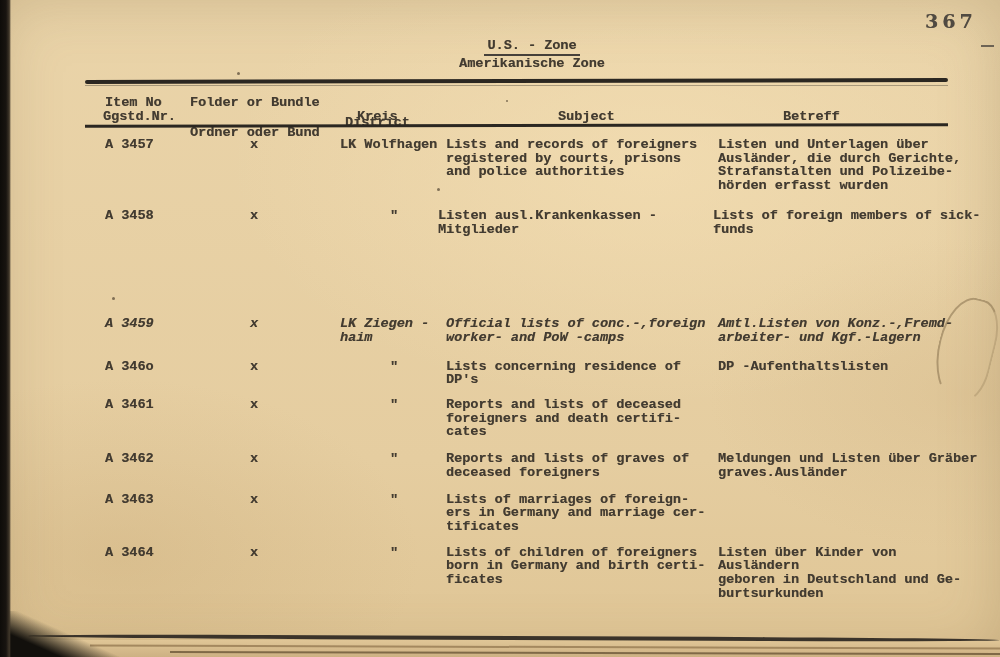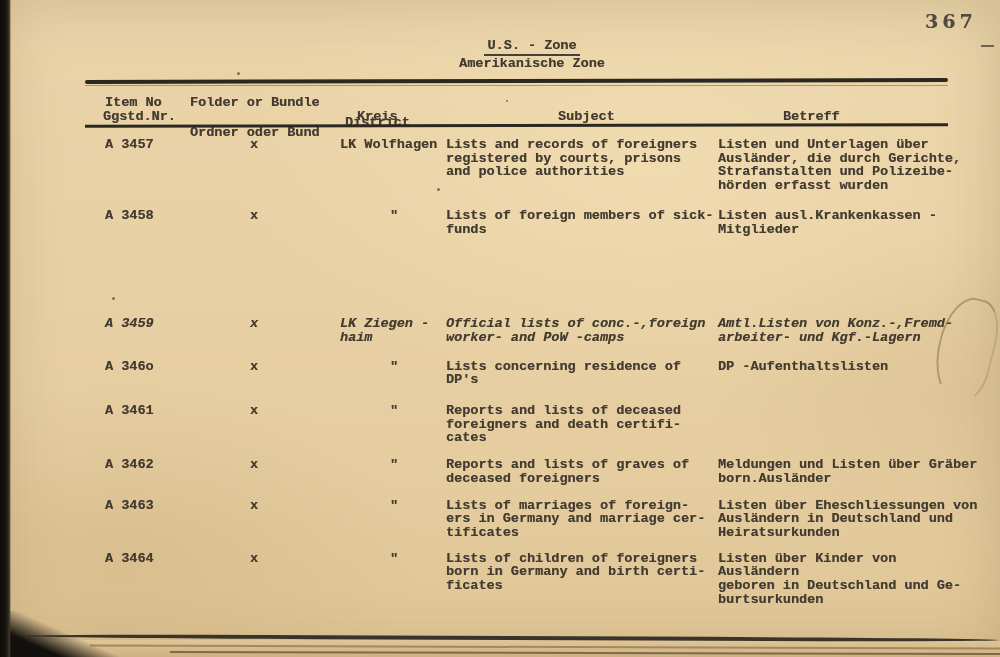--- a/index.html
+++ b/index.html
@@ -129,38 +129,38 @@
         <div class="cell c-betreff">Listen und Unterlagen über
 Ausländer, die durch Gerichte,
 Strafanstalten und Polizeibe-
 hörden erfasst wurden</div>
       </div>
 
       <div class="row" style="margin-bottom:81px;">
         <div class="cell c-item">A 3458</div>
         <div class="cell c-folder">x</div>
         <div class="cell c-district ditto">"</div>
+        <div class="cell c-betreff">Listen ausl.Krankenkassen -
+Mitglieder</div>
         <div class="cell c-subject">Lists of foreign members of sick-
 funds</div>
-        <div class="cell c-betreff">Listen ausl.Krankenkassen -
-Mitglieder</div>
       </div>
 
       <div class="row" style="margin-bottom:15px;font-style:italic;">
         <div class="cell c-item">A 3459</div>
         <div class="cell c-folder">x</div>
         <div class="cell c-district">LK Ziegen -
 haim</div>
         <div class="cell c-subject">Official lists of conc.-,foreign
 worker- and PoW -camps</div>
         <div class="cell c-betreff">Amtl.Listen von Konz.-,Fremd-
 arbeiter- und Kgf.-Lagern</div>
       </div>
 
-      <div class="row" style="margin-bottom:17px;">
+      <div class="row" style="margin-bottom:11px;">
         <div class="cell c-item">A 346o</div>
         <div class="cell c-folder">x</div>
         <div class="cell c-district ditto">"</div>
         <div class="cell c-subject">Lists concerning residence of
 DP's</div>
         <div class="cell c-betreff">DP -Aufenthaltslisten</div>
       </div>
 
       <div class="row" style="margin-bottom:13px;">
         <div class="cell c-item">A 3461</div>
@@ -171,33 +171,30 @@
 cates</div>
       </div>
 
       <div class="row" style="margin-bottom:13px;">
         <div class="cell c-item">A 3462</div>
         <div class="cell c-folder">x</div>
         <div class="cell c-district ditto">"</div>
         <div class="cell c-subject">Reports and lists of graves of
 deceased foreigners</div>
         <div class="cell c-betreff">Meldungen und Listen über Gräber
-born.Ausländer</div>
+graves.Ausländer</div>
       </div>
 
       <div class="row" style="margin-bottom:12px;">
         <div class="cell c-item">A 3463</div>
         <div class="cell c-folder">x</div>
         <div class="cell c-district ditto">"</div>
         <div class="cell c-subject">Lists of marriages of foreign-
 ers in Germany and marriage cer-
 tificates</div>
-        <div class="cell c-betreff">Listen über Eheschliessungen von
-Ausländern in Deutschland und
-Heiratsurkunden</div>
       </div>
 
       <div class="row">
         <div class="cell c-item">A 3464</div>
         <div class="cell c-folder">x</div>
         <div class="cell c-district ditto">"</div>
         <div class="cell c-subject">Lists of children of foreigners
 born in Germany and birth certi-
 ficates</div>
         <div class="cell c-betreff">Listen über Kinder von Ausländern

